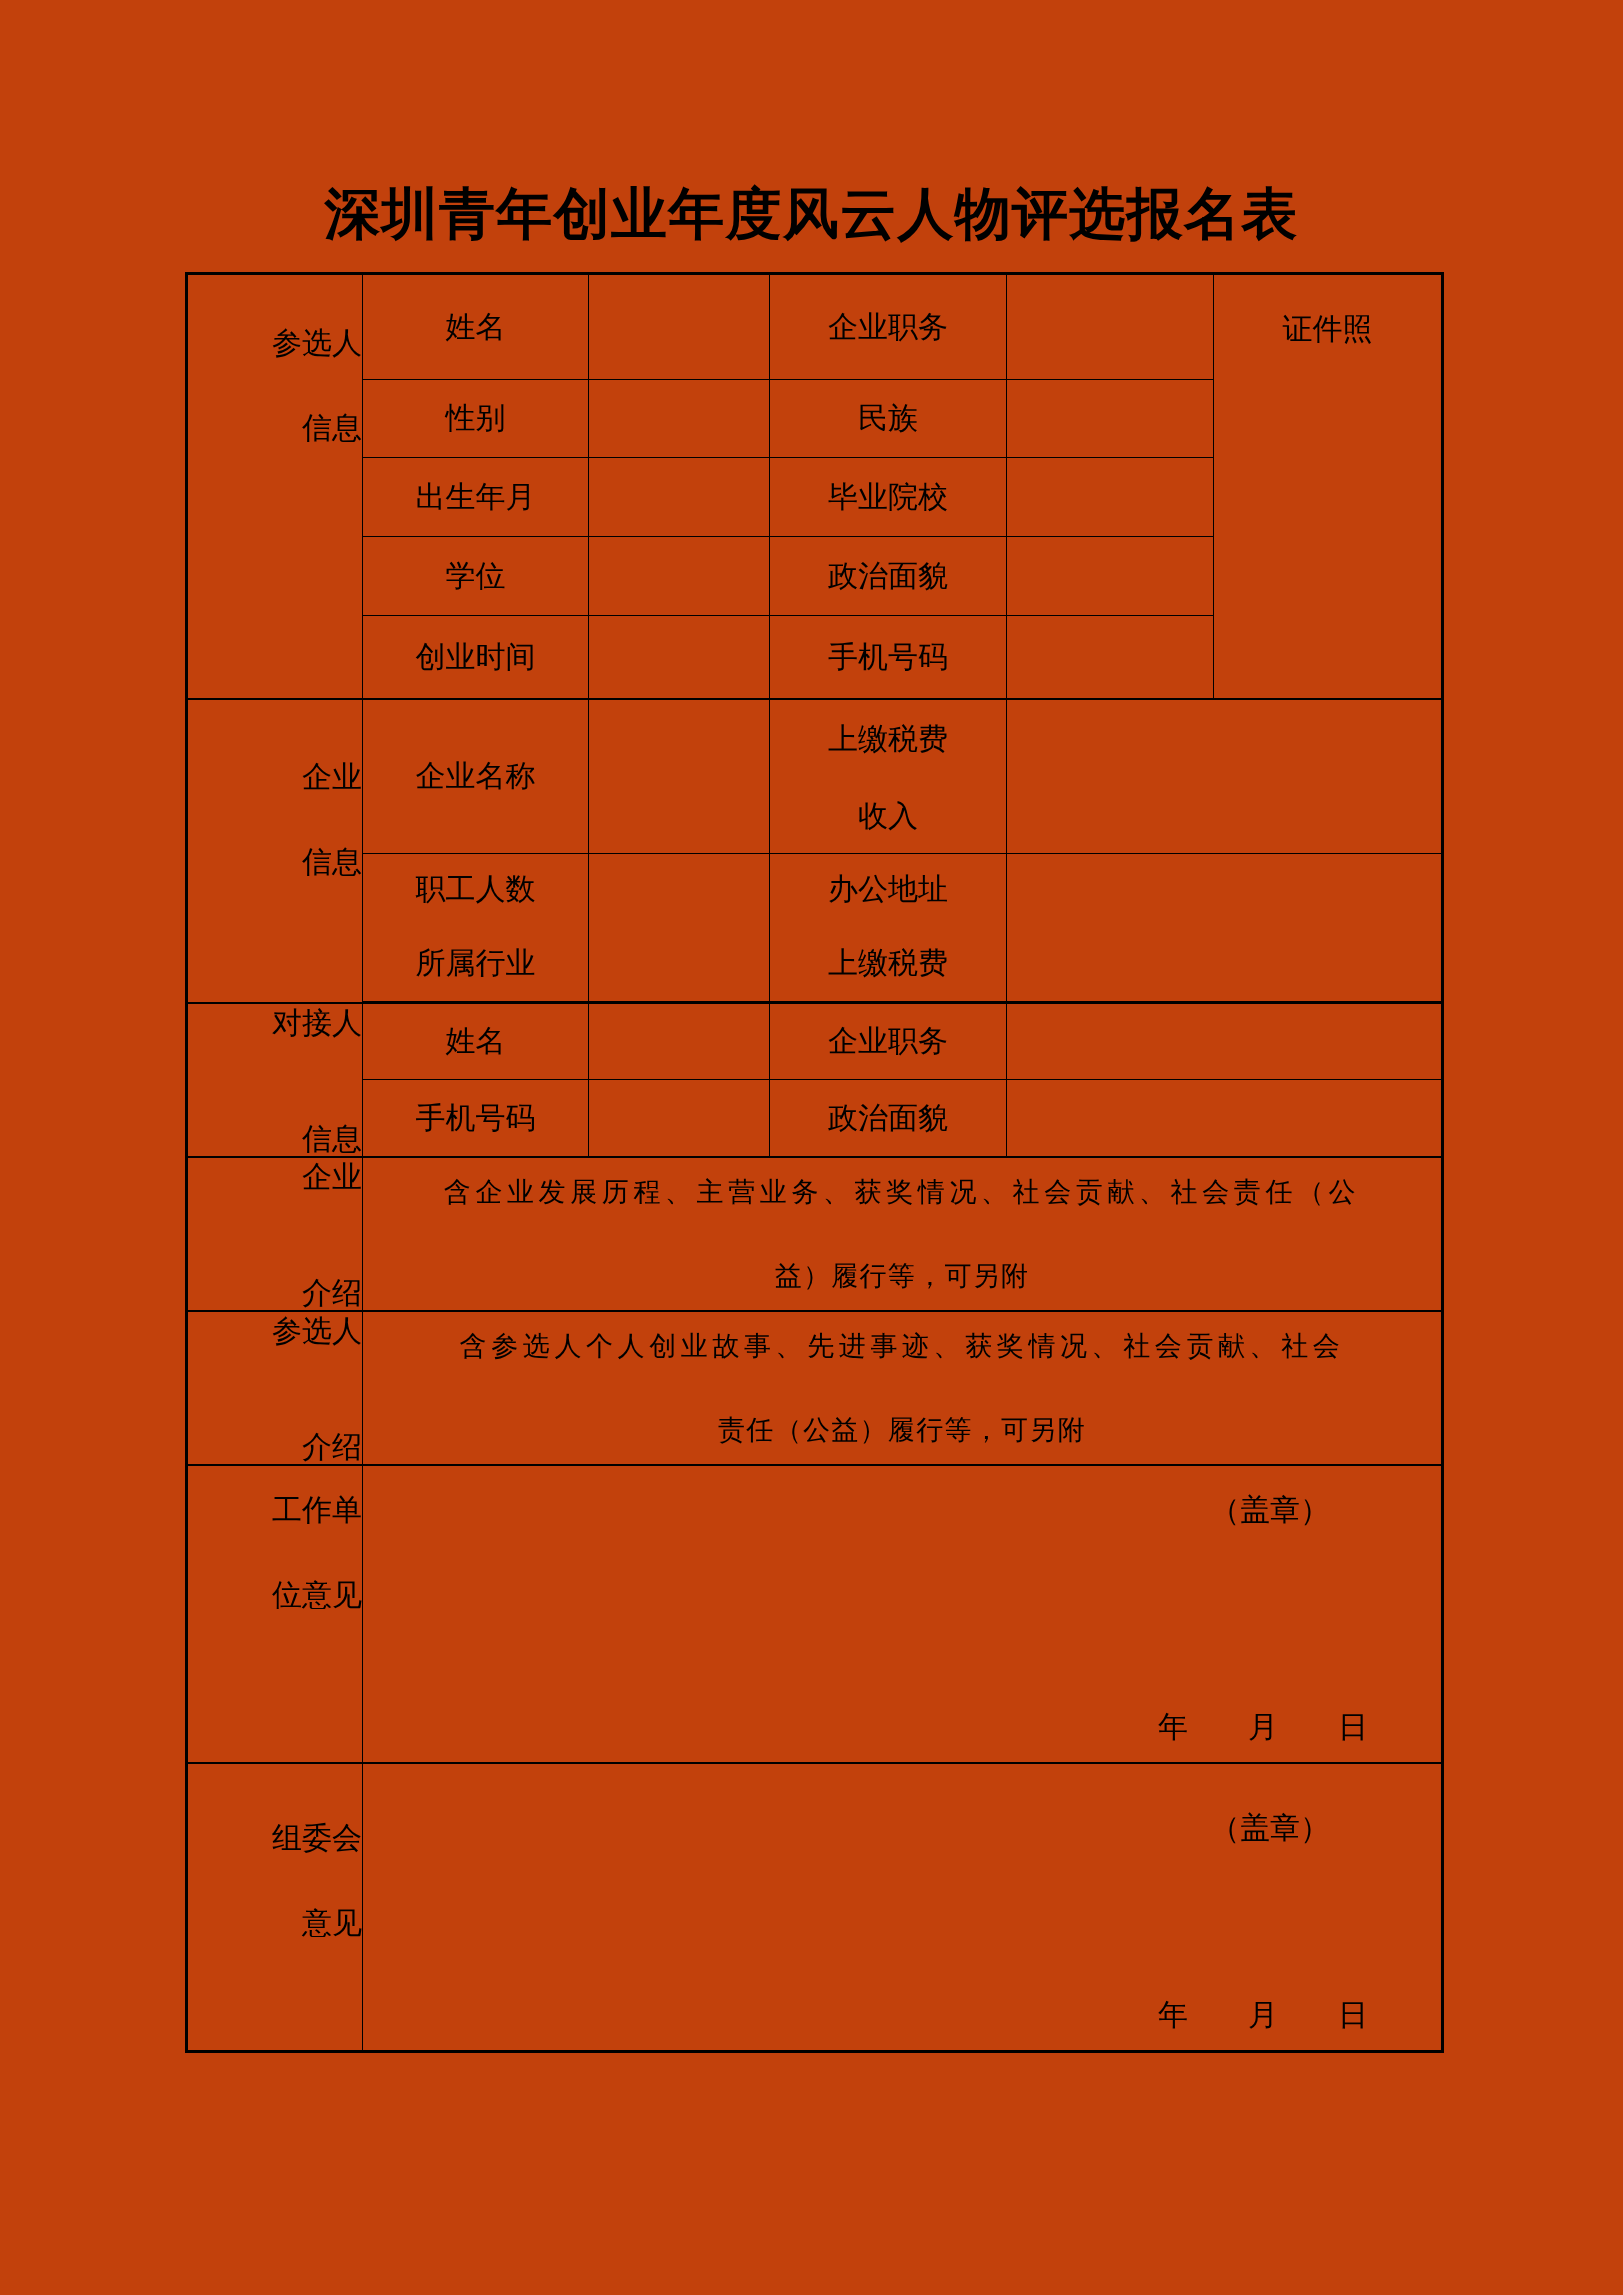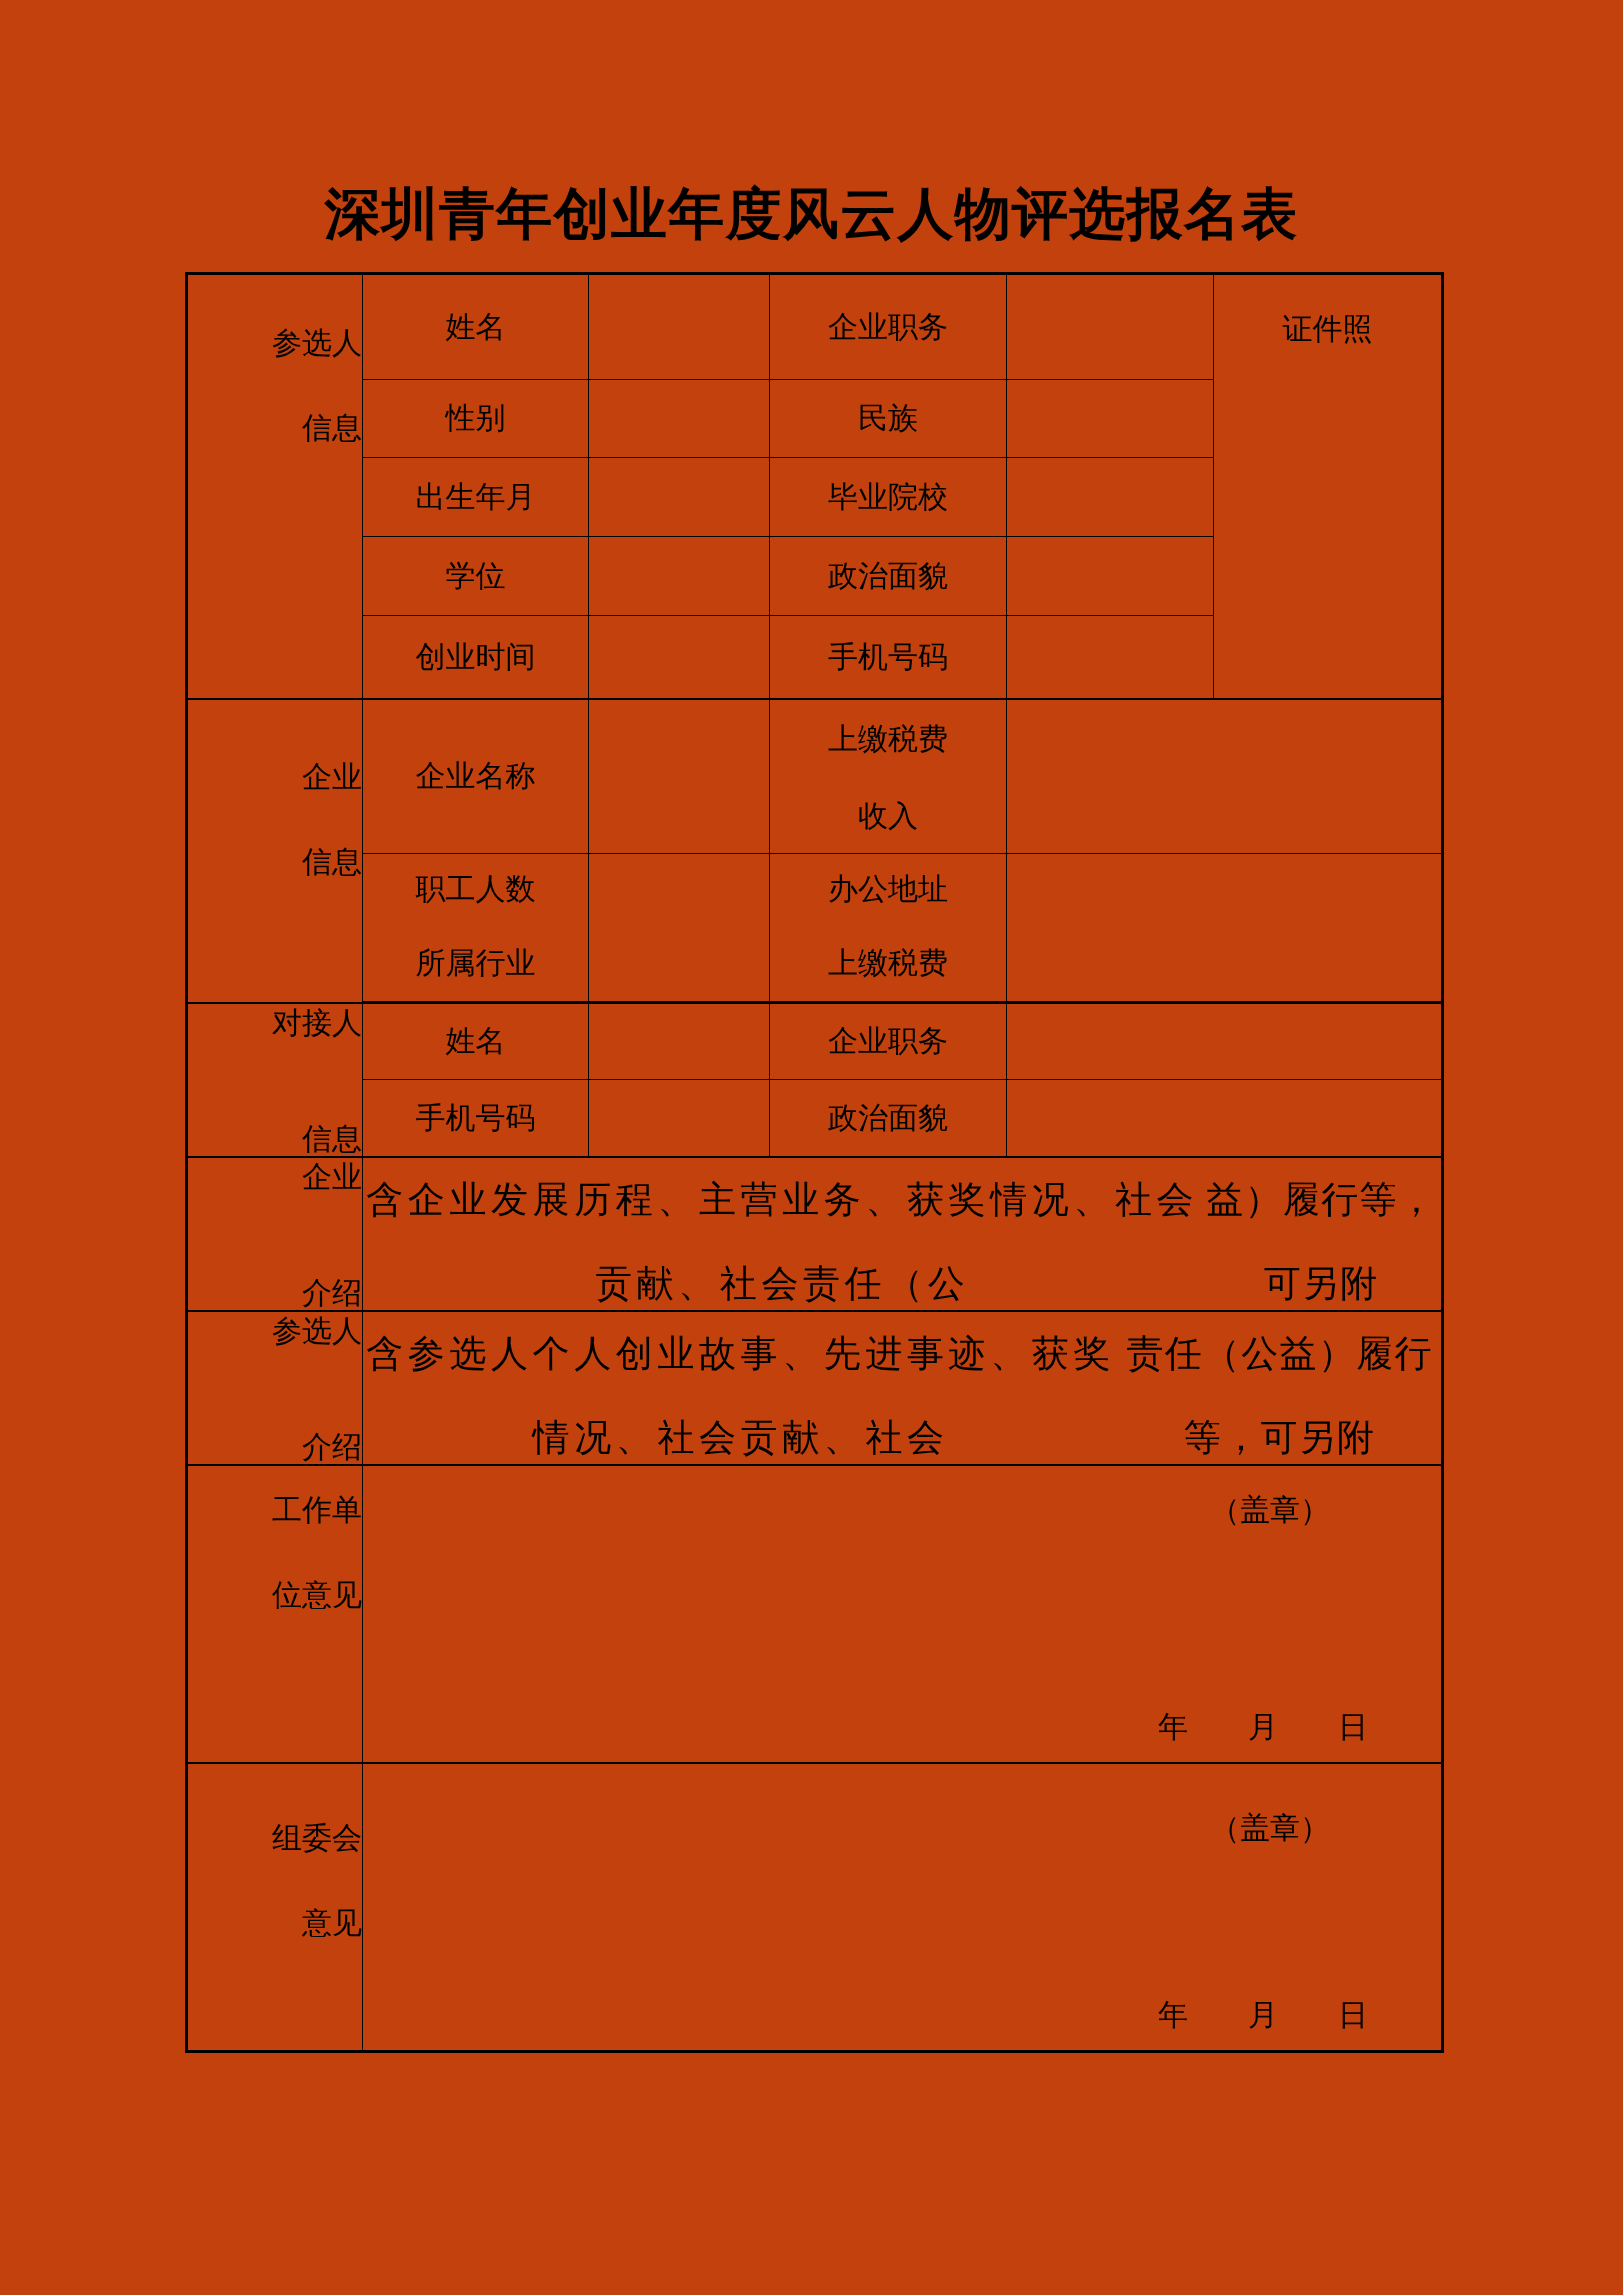--- a/index.html
+++ b/index.html
@@ -79,24 +79,24 @@
   }
   .cw1 { width:226px; flex-shrink:0; }
   .cw2 { width:181px; flex-shrink:0; }
   .cw3 { width:237px; flex-shrink:0; }
   .cw4 { width:207px; flex-shrink:0; border-right:none; }
   .cflex { flex:1; border-right:none; }
   .two-line { display:flex; flex-direction:column; line-height:77px; }
 
   .intro-content {
     flex:1;
-    display:flex; flex-direction:row;
+    display:flex; flex-direction:column;
     justify-content:center;
     text-align:center;
-    font-size:37px; line-height:84px;
+    font-size:27px; line-height:84px;
   }
   .intro-line1 { letter-spacing:4.6px; }
   .intro-line2 { letter-spacing:1.3px; }
 
   .opinion-content {
     flex:1;
     display:flex; flex-direction:column;
     justify-content:space-between;
     padding:18.3px 0 9.2px 0;
     font-size:30px;

